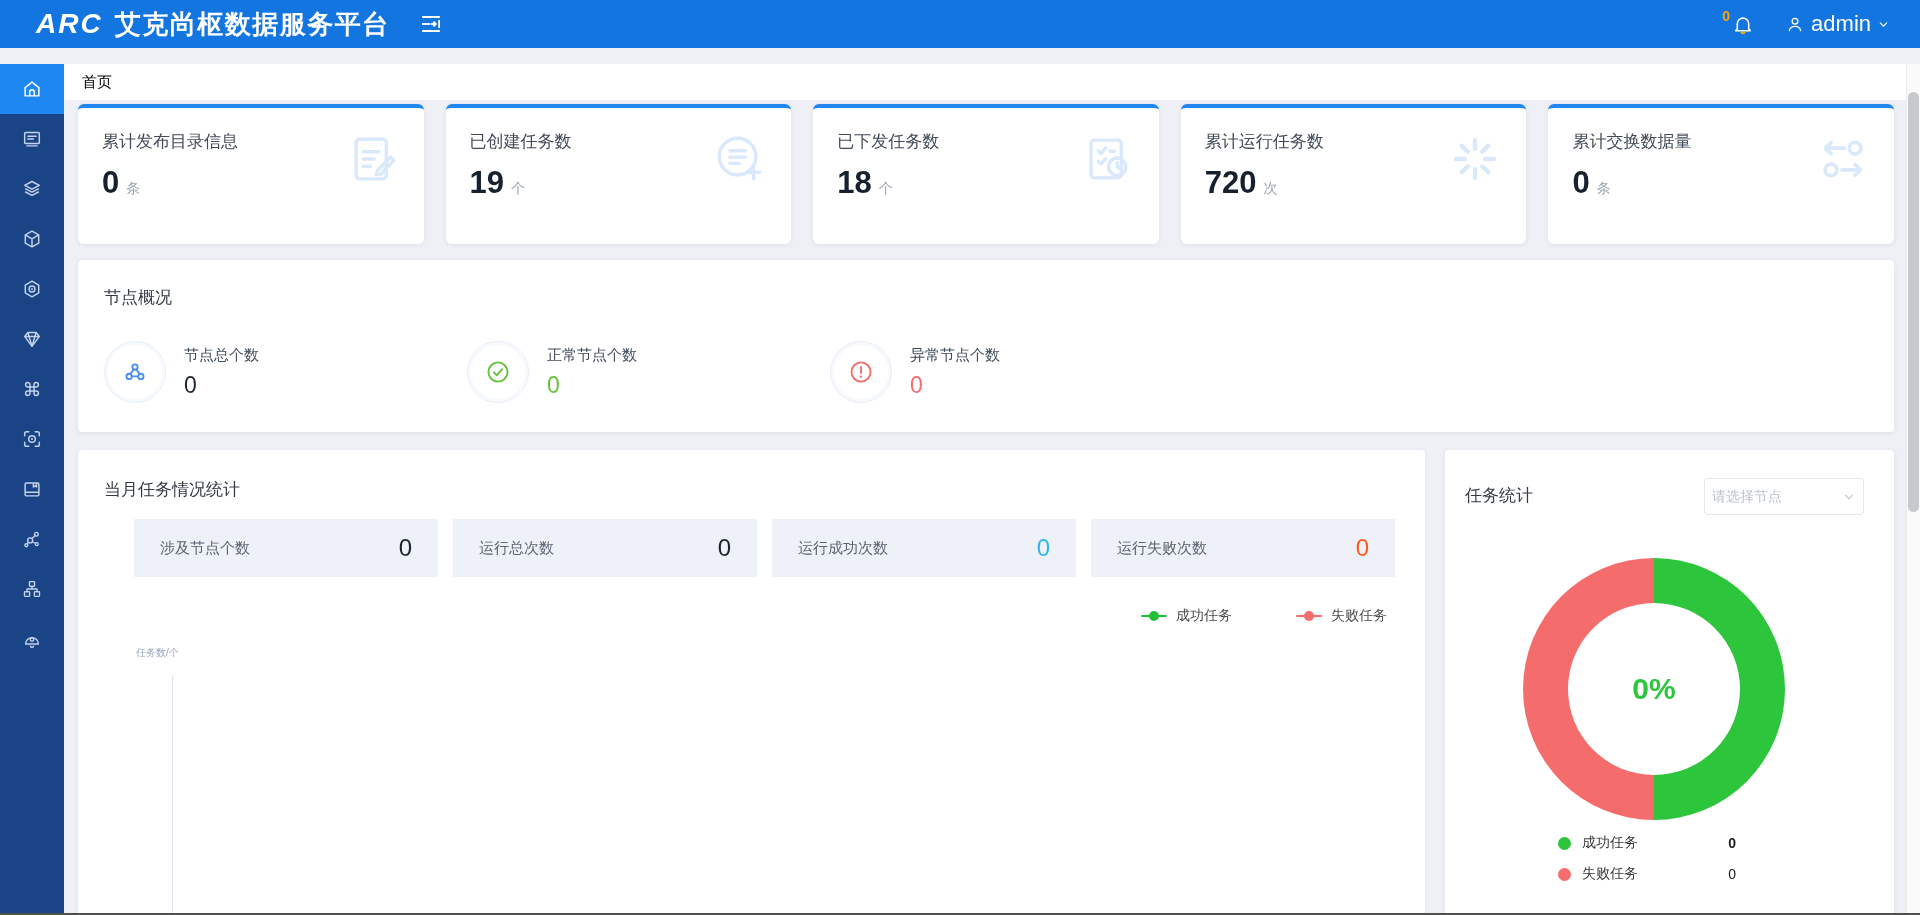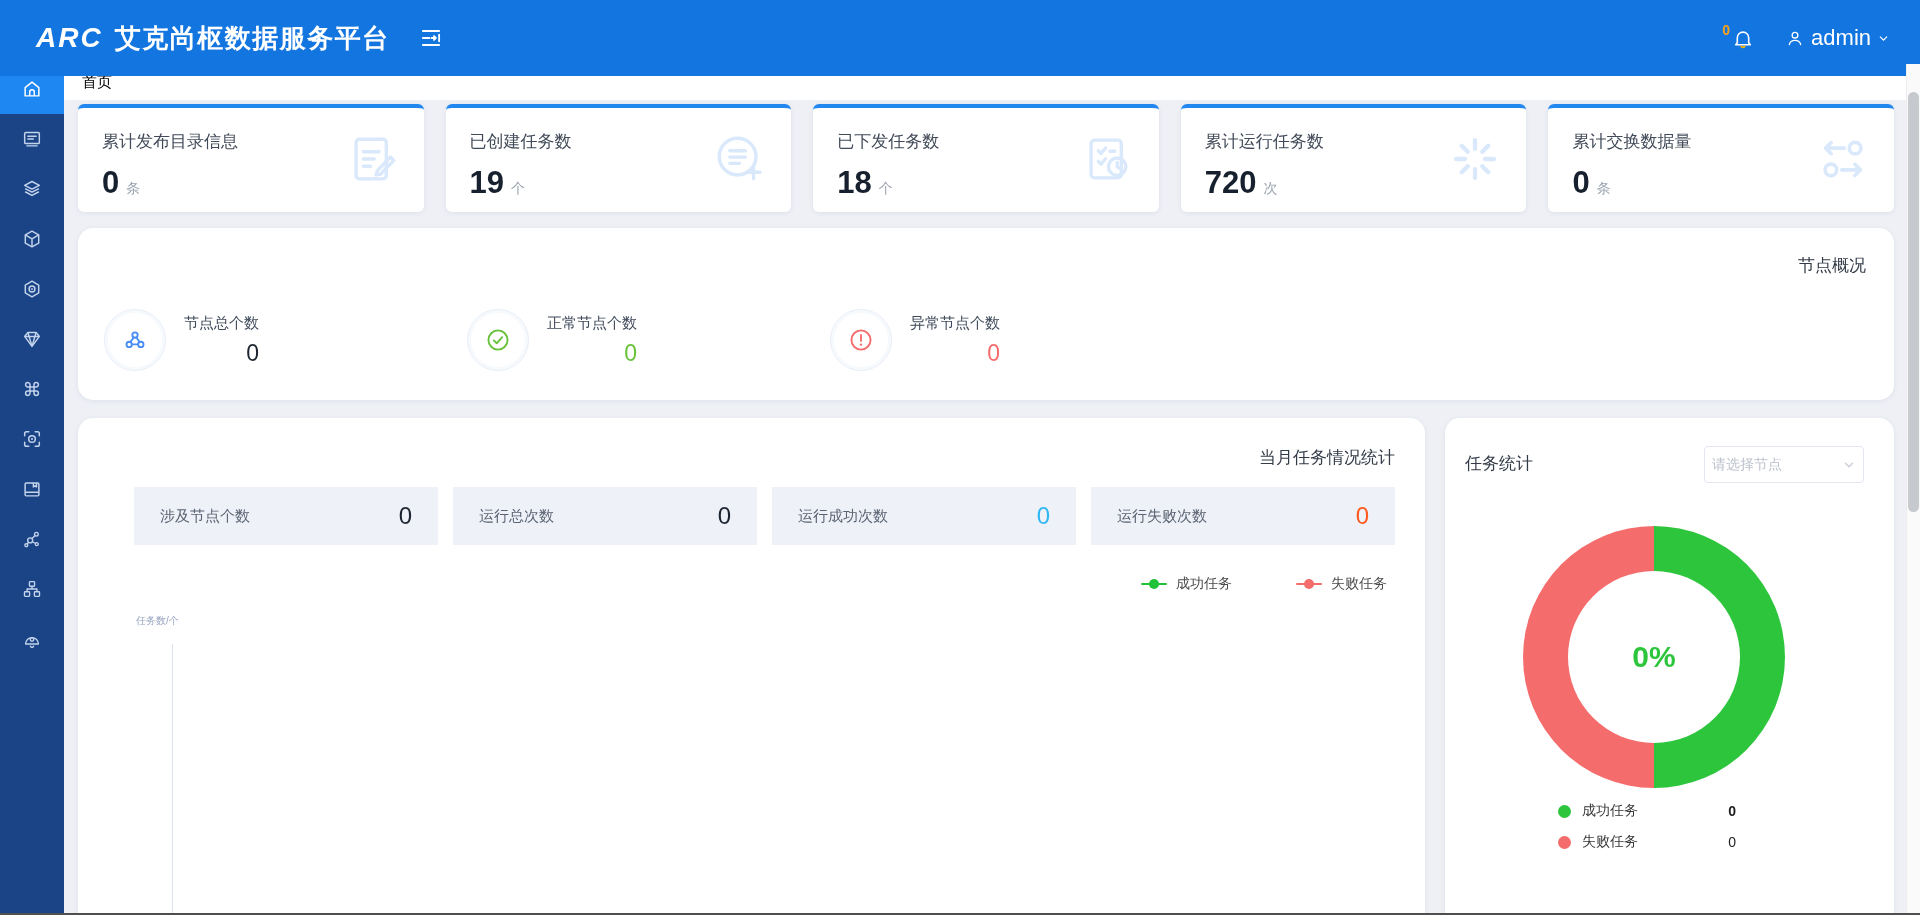--- a/index.html
+++ b/index.html
@@ -1,20 +1,20 @@
 <!DOCTYPE html>
 <html><head>
 <meta charset="utf-8">
 <style>
   * { margin:0; padding:0; box-sizing:border-box; }
   html,body { width:1920px; height:915px; overflow:hidden; }
   body { position:relative; font-family:"Liberation Sans","DejaVu Sans",sans-serif; background:#eef0f5; }
 
   
-  .header { position:absolute; top:0; left:0; right:0; height:76px; background:#1375e0; display:flex; align-items:center; z-index:30; }
+  .header { position:absolute; top:0; left:0; right:0; height:48px; background:#1375e0; display:flex; align-items:center; z-index:30; }
   .logo { margin-left:36px; font-size:28px; font-weight:bold; font-style:italic; color:#fff; letter-spacing:2px; }
   .app-title { margin-left:12px; font-size:26px; color:#fff; font-weight:bold; letter-spacing:1.5px; }
   .collapse-btn { margin-left:28px; width:26px; height:26px; color:#fff; cursor:pointer; }
   .header-right { margin-left:auto; margin-right:30px; display:flex; align-items:center; gap:30px; }
   .notif { display:flex; align-items:flex-start; cursor:pointer; }
   .notif-badge { color:#f7a21b; font-size:14px; font-weight:bold; margin-right:1px; margin-top:-4px; }
   .user { display:flex; align-items:center; gap:6px; color:#fff; font-size:22px; cursor:pointer; }
 
   
   .sidebar { position:absolute; top:64px; left:0; bottom:0; width:64px; background:#1a4486; z-index:20; }
@@ -23,29 +23,29 @@
   .side-item svg { width:22px; height:22px; }
 
   
   .main { position:absolute; left:64px; top:64px; right:0; bottom:0; }
   .breadcrumb-bar { height:36px; background:#fff; display:flex; align-items:center; padding-left:18px; }
   .breadcrumb { font-size:15px; color:#000000; cursor:pointer; }
   .content { padding:4px 26px 0 14px; }
 
   
   .card-row { display:flex; gap:22px; }
-  .stat-card { flex:1; height:108px; background:#fff; border-radius:6px; border-top:4px solid #2288f0; box-shadow:0 1px 5px rgba(30,60,110,.08); padding:22px 24px; position:relative; }
+  .stat-card { flex:1; height:140px; background:#fff; border-radius:6px; border-top:4px solid #2288f0; box-shadow:0 1px 5px rgba(30,60,110,.08); padding:22px 24px; position:relative; }
   .stat-card .s-label { font-size:17px; color:#414a58; }
   .stat-card .s-valrow { margin-top:12px; display:flex; align-items:baseline; }
   .stat-card .s-value { font-size:31px; font-weight:600; color:#17202e; }
   .stat-card .s-unit { font-size:14px; color:#98a1ad; margin-left:7px; }
   .stat-card .card-icon { position:absolute; right:22px; top:22px; width:58px; height:58px; color:#d9e8fb; }
 
   
-  .panel { background:#fff; border-radius:15px; box-shadow:0 1px 5px rgba(30,60,110,.08);text-align:right; }
+  .panel { background:#fff; border-radius:4px; box-shadow:0 1px 5px rgba(30,60,110,.08); }
   .node-panel { margin-top:16px; height:172px; padding:26px 28px 0 26px; }
   .panel-title { font-size:17px; color:#333b47; font-weight:500; }
   .node-row { display:flex; margin-top:22px; }
   .node-item { width:363px; display:flex; align-items:center;margin-top:10px; }
   .node-circle { width:62px; height:62px; border-radius:50%; border:1px solid #e7edf8; box-shadow:0 0 0 3px #f7fafd inset; display:flex; align-items:center; justify-content:center; background:#fff; }
   .node-circle svg { width:28px; height:28px; }
   .node-text { margin-left:18px; }
   .node-label { font-size:15px; color:#3f4a5a; }
   .node-value { font-size:23px; color:#1c2430; margin-top:7px; }
   .node-value.green { color:#67c23a; }

